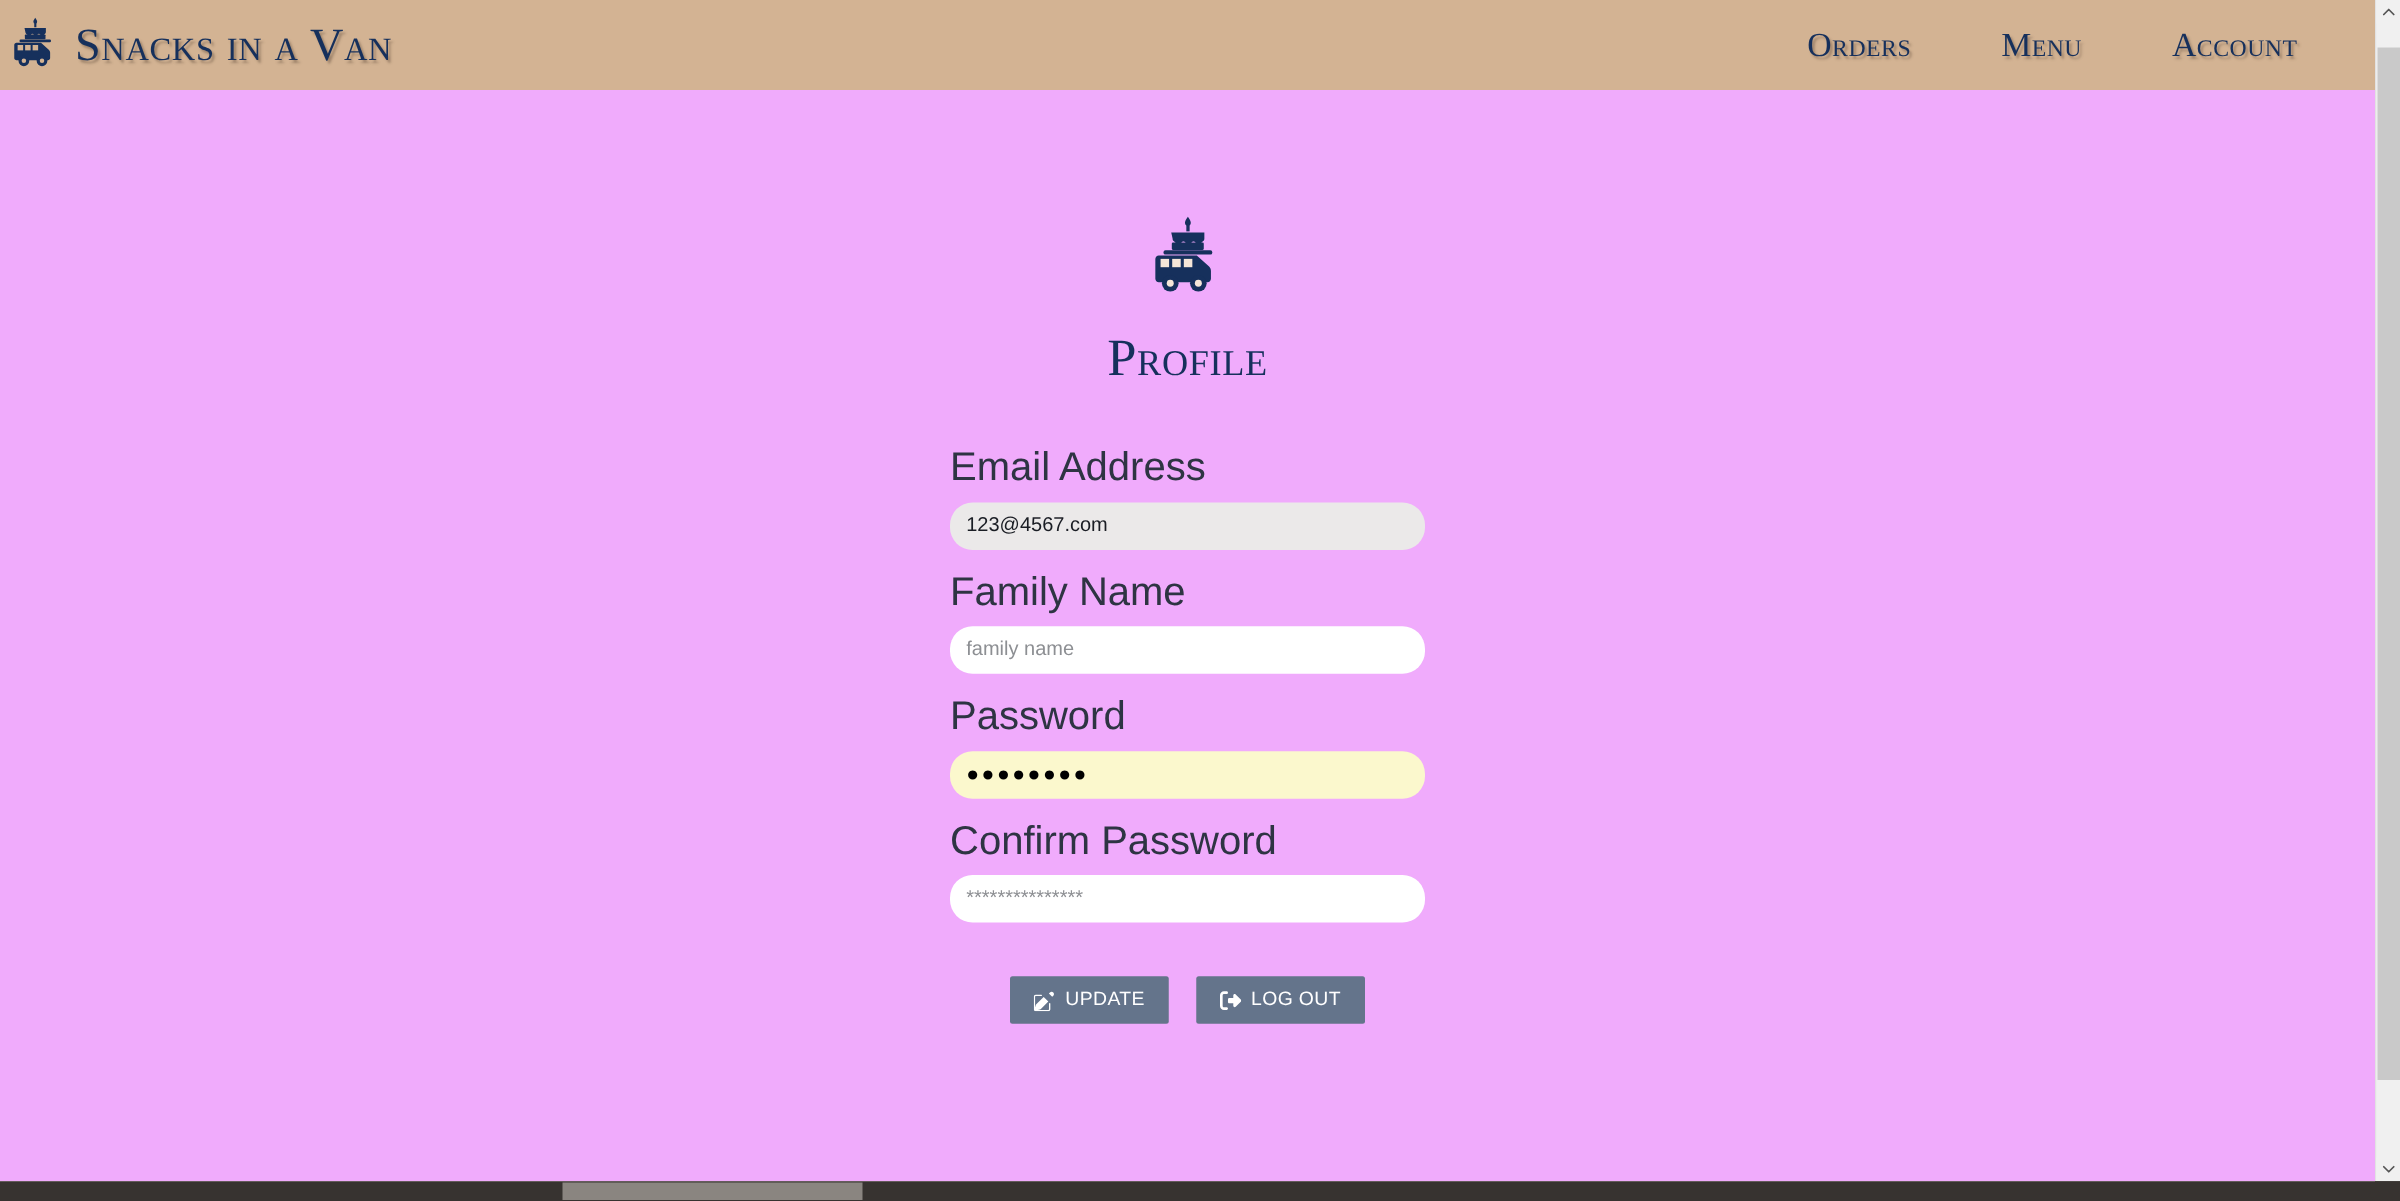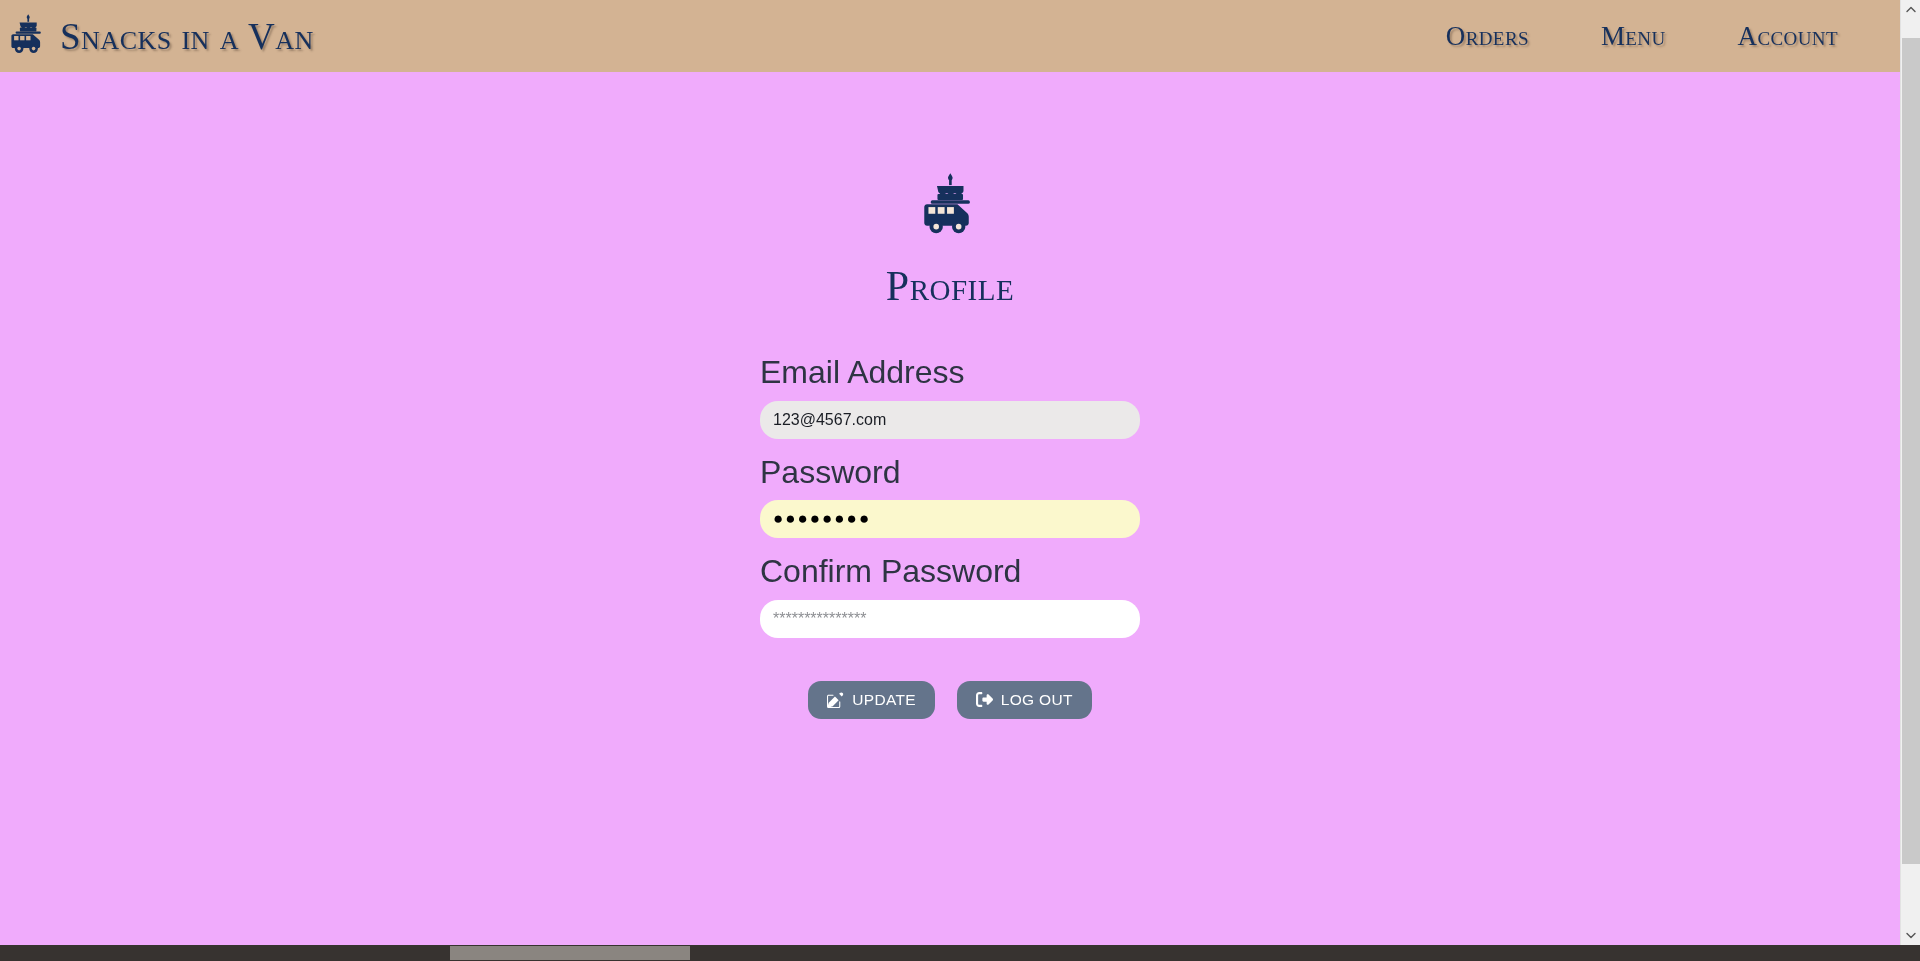--- a/index.html
+++ b/index.html
@@ -133,21 +133,21 @@
     gap: 22px;
     margin-top: 43px;
   }
   .btn {
     display: inline-flex;
     align-items: center;
     gap: 8px;
     background: #64748b;
     color: #ffffff;
     border: none;
-    border-radius: 13px;
+    border-radius: 2px;
     padding: 0 19px;
     height: 38px;
     font-family: "Liberation Sans", sans-serif;
     font-size: 15.5px;
     letter-spacing: 0.3px;
     cursor: pointer;
     white-space: nowrap;
   }
   .btn svg { display: block; flex: none; }
 
@@ -270,20 +270,24 @@
     <h1 id="page-title">Profile</h1>
 
     <form id="profile-form">
 
       <div class="form-group">
         <label class="form-label">Email Address</label>
         <input class="form-control is-disabled" type="text" readonly="" value="123@4567.com" style="">
       </div>
 
 
+      <div class="form-group">
+        <label class="form-label">Family Name</label>
+        <input class="form-control" type="text" placeholder="family name" style="">
+      </div>
 
       <div class="form-group">
         <label class="form-label">Password</label>
         <input class="form-control is-autofilled" type="text" readonly="" value="●●●●●●●●" style="">
       </div>
 
       <div class="form-group">
         <label class="form-label">Confirm Password</label>
         <input class="form-control" type="text" placeholder="***************" style="">
       </div>

